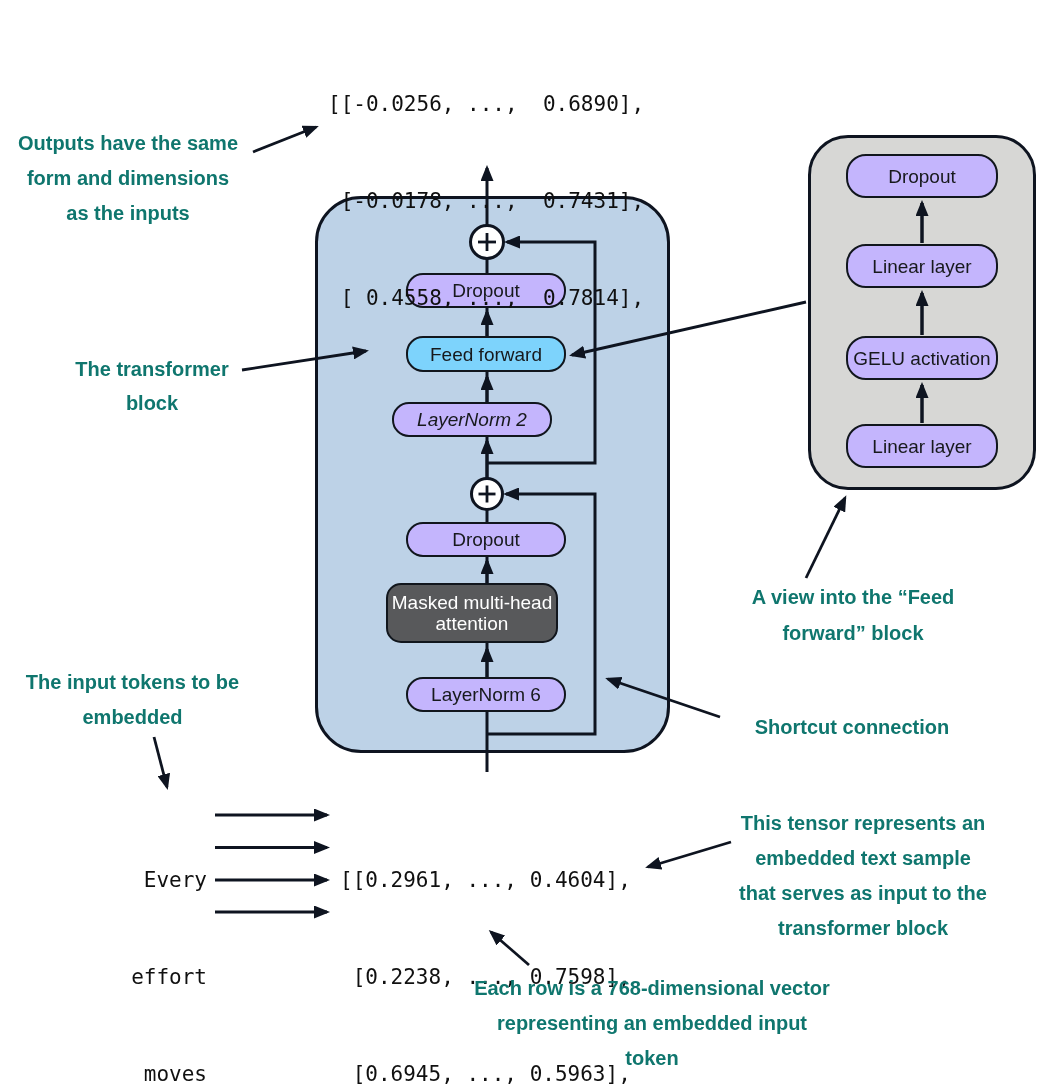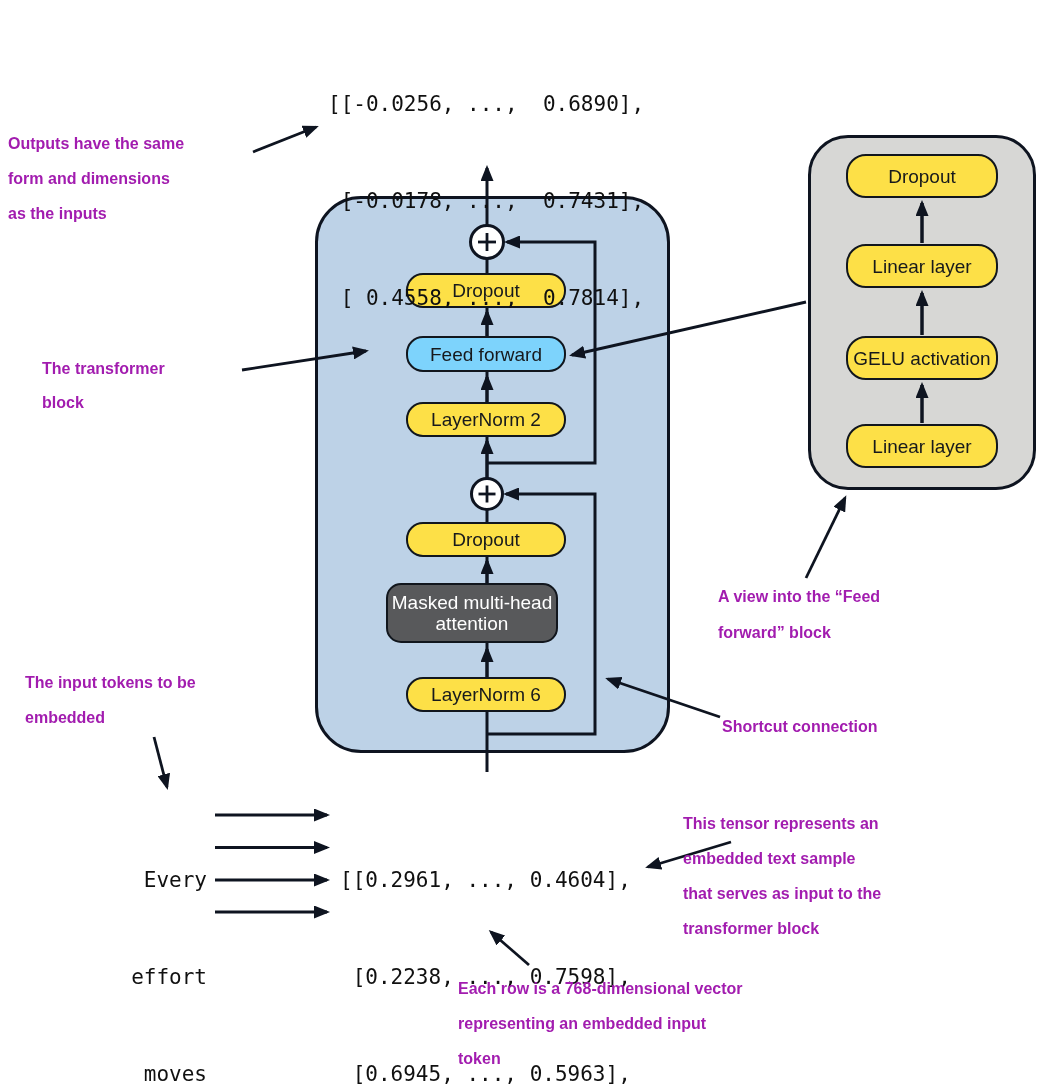--- a/index.html
+++ b/index.html
@@ -14,34 +14,34 @@
     left:315px; top:196px; width:355px; height:557px;
     background:#bdd2e7; border:3px solid #0e1420; border-radius:46px;
   }
   .dblock {
     left:808px; top:135px; width:228px; height:355px;
     background:#d7d7d5; border:3px solid #0e1420; border-radius:40px;
   }
   .node {
     position:absolute; z-index:3; box-sizing:border-box;
     display:flex; align-items:center; justify-content:center;
-    background:#fde047; border:2.5px solid #11161d; border-radius:17px;
+    background:#c4b5fd; border:2.5px solid #11161d; border-radius:17px;
     font-size:19px; color:#17191c; text-align:center; line-height:21px;
   }
   .node.gray  { background:#7dd3fc; }
   .node.dark  { background:#58595b; color:#ffffff; border-radius:15px; }
   .node.round { border-radius:20px; }
   .mono {
     position:absolute; z-index:3;
     font-family:"DejaVu Sans Mono", monospace; font-weight:normal;
     font-size:21px; line-height:32.4px; white-space:pre; color:#101010;
   }
   .note {
-    position:absolute; z-index:3; font-weight:bold; font-size:16px;
-    line-height:35px; color:#a21caf;
+    position:absolute; z-index:3; font-weight:bold; font-size:20px;
+    line-height:35px; text-align:center; color:#0f766e;
   }
   .n-outputs    { left:8px;   top:126px; width:240px; }
   .n-transformer{ left:42px;  top:352px; width:220px; line-height:34px; }
   .n-intokens   { left:25px;  top:665px; width:215px; }
   .n-ffview     { left:718px; top:579px; width:270px; line-height:36px; }
   .n-shortcut   { left:722px; top:713px; width:260px; line-height:28px; }
   .n-tensor     { left:683px; top:806px; width:360px; }
   .n-rowvec     { left:458px; top:971px; width:388px; }
   .t-output  { left:328px; top:23px;  }
   .t-input   { left:340px; top:799px; }
@@ -103,21 +103,21 @@
     </g>
     <g>
       <circle cx="487" cy="494" r="15.5" fill="#ffffff" stroke="#0e1420" stroke-width="3"></circle>
       <line class="w28" x1="478.5" y1="494" x2="495.5" y2="494"></line>
       <line class="w28" x1="487" y1="485.5" x2="487" y2="502.5"></line>
     </g>
   </svg>
 
   <div class="node" style="left:406px; top:273px; width:160px; height:35px;">Dropout</div>
   <div class="node gray" style="left:406px; top:336px; width:160px; height:36px;">Feed forward</div>
-  <div class="node" style="left:406px; top:402px; width:160px; height:35px;">LayerNorm 2</div>
+  <div class="node" style="left:392px; top:402px; width:160px; height:35px;font-style:italic;">LayerNorm 2</div>
   <div class="node" style="left:406px; top:522px; width:160px; height:35px;">Dropout</div>
   <div class="node dark" style="left:386px; top:583px; width:172px; height:60px;">
     <div>
       <div>Masked multi-head</div>
       <div>attention</div>
     </div>
   </div>
   <div class="node" style="left:406px; top:677px; width:160px; height:35px;">LayerNorm 6</div>
 
   <div class="node round" style="left:846px; top:154px; width:152px; height:44px;">Dropout</div>

